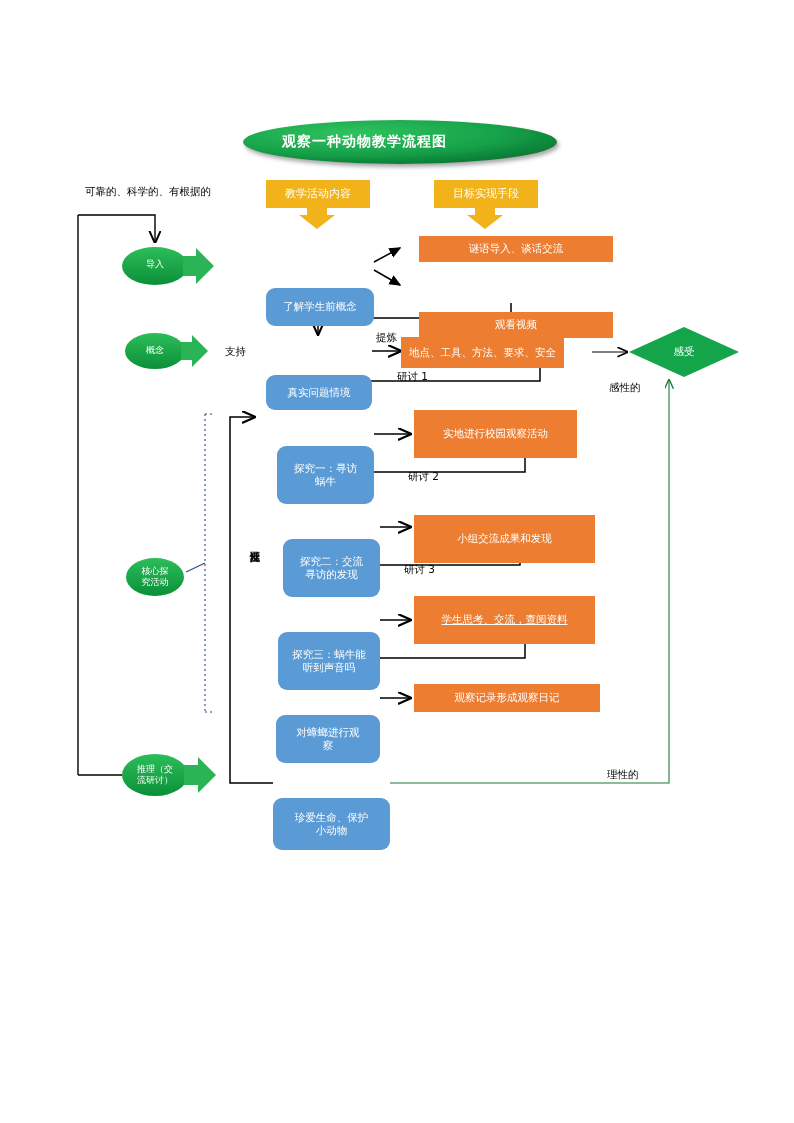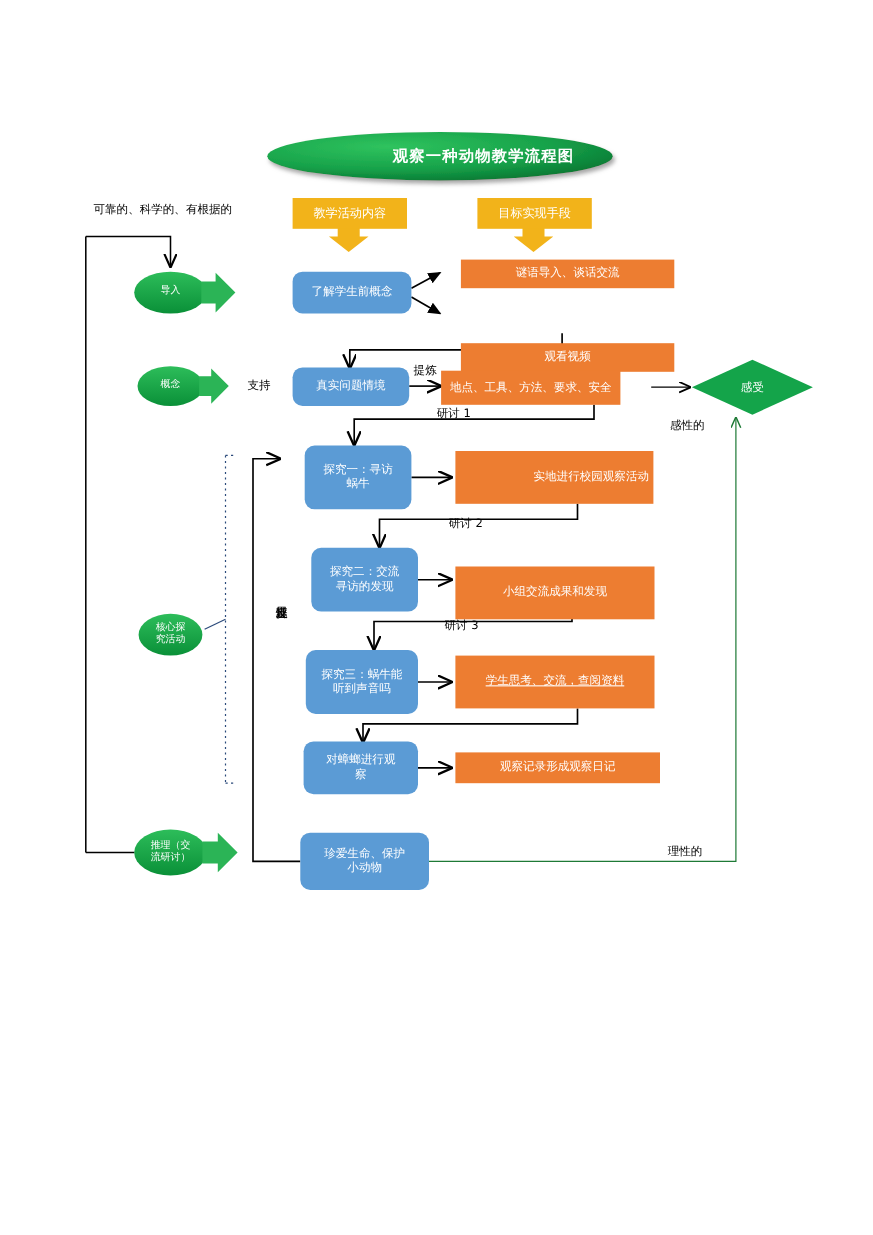--- a/index.html
+++ b/index.html
@@ -31,20 +31,21 @@
     justify-content: center;
     text-align: center;
     color: #ffffff;
     line-height: 1.25;
   }
   .blue-box {
     background: #5B9BD5;
     border-radius: 9px;
     font-size: 10.5px;
     padding: 2px 4px;
+    margin-top: 41px;
   }
   .orange-box {
     background: #ED7D31;
     font-size: 10.5px;
     padding: 2px 4px;
   }
   .amber-box {
     background: #F2B31A;
     font-size: 11px;
     padding: 4px 4px;
@@ -180,21 +181,21 @@
     <path d="M273,783 L230,783 L230,417 L254,417" fill="none" stroke="#000" stroke-width="1.5" marker-end="url(#arrB)"></path>
 
     <path d="M205,414 L205,712" fill="none" stroke="#2B4A7B" stroke-width="1.1" stroke-dasharray="2,3"></path>
     <path d="M205,414 L215,414" fill="none" stroke="#2B4A7B" stroke-width="1.1" stroke-dasharray="2,3"></path>
     <path d="M205,712 L215,712" fill="none" stroke="#2B4A7B" stroke-width="1.1" stroke-dasharray="2,3"></path>
     <path d="M186,572 L205,563" fill="none" stroke="#2B4A7B" stroke-width="1.1"></path>
 
     <path d="M390,783 L669,783 L669,380" fill="none" stroke="#1E7A36" stroke-width="1.1" marker-end="url(#arrG)"></path>
   </svg>
 
-  <div class="title-text" style="left:282px; top:133px; width:240px; text-align:right;">观察一种动物教学流程图</div>
+  <div class="title-text" style="left:282px; top:133px; width:240px; text-align:left;">观察一种动物教学流程图</div>
 
   <div class="node amber-box" style="left:266px; top:180px; width:104px; height:28px;">
     <span>教学活动内容</span>
   </div>
   <div class="node amber-box" style="left:434px; top:180px; width:104px; height:28px;">
     <span>目标实现手段</span>
   </div>
 
   <div class="ell-text" style="left:125px; top:259px; width:60px;">导入</div>
   <div class="ell-text" style="left:125px; top:345px; width:60px;">概念</div>
@@ -243,21 +244,21 @@
   </div>
 
   <div class="node orange-box" style="left:419px; top:277px; width:194px; height:26px;margin-top:35px;">
     <span>观看视频</span>
   </div>
 
   <div class="node orange-box" style="left:401px; top:337px; width:163px; height:31px;">
     <span>地点、工具、方法、要求、安全</span>
   </div>
 
-  <div class="node orange-box" style="left:414px; top:410px; width:180px; height:48px;justify-content:flex-end;">
+  <div class="node orange-box" style="left:414px; top:410px; width:163px; height:48px;">
     <span>实地进行校园观察活动</span>
   </div>
 
   <div class="node orange-box" style="left:414px; top:503px; width:181px; height:48px;margin-top:12px;">
     <span>小组交流成果和发现</span>
   </div>
 
   <div class="node orange-box" style="left:414px; top:596px; width:181px; height:48px;text-decoration:underline;">
     <span>学生思考、交流，查阅资料</span>
   </div>

